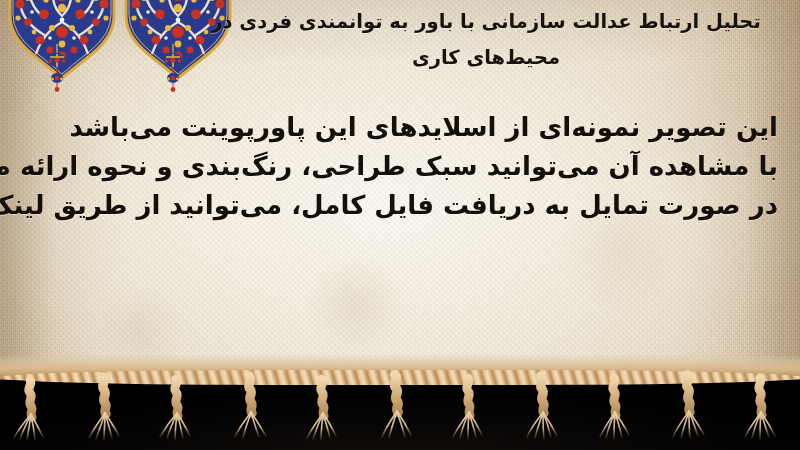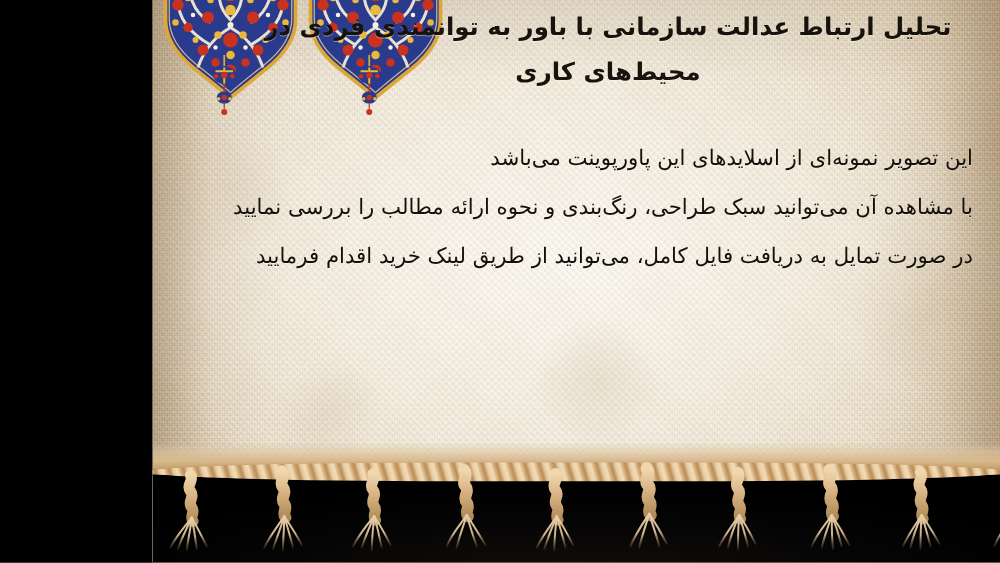--- a/index.html
+++ b/index.html
@@ -7,21 +7,21 @@
     margin: 0;
     padding: 0;
     background: #000;
   }
   body {
     font-family: "DejaVu Sans", "Liberation Sans", sans-serif;
   }
 
   .slide {
     position: relative;
-    width: 678px;
+    width: 800px;
     height: 450px;
     overflow: hidden;
     background: #ddd0bb;
     user-select: none;
   }
 
   
   .bg-base {
     position: absolute;
     inset: 0;
@@ -130,23 +130,23 @@
     text-shadow: 0 1px 0 rgba(255,252,244,0.42);
   }
   .body-block {
     position: absolute;
     top: 108px;
     right: 22px;
     left: 20px;
     direction: rtl;
     text-align: right;
     color: #141009;
-    font-size: 17px;
+    font-size: 26px;
     line-height: 39px;
-    font-weight: 400;
+    font-weight: 700;
     text-shadow: 0 1px 0 rgba(255,252,244,0.40);
   }
   .body-block .line { display: block; white-space: nowrap; }
 
   
   .carpet {
     position: absolute;
     left: 0;
     right: 0;
     bottom: 0;

